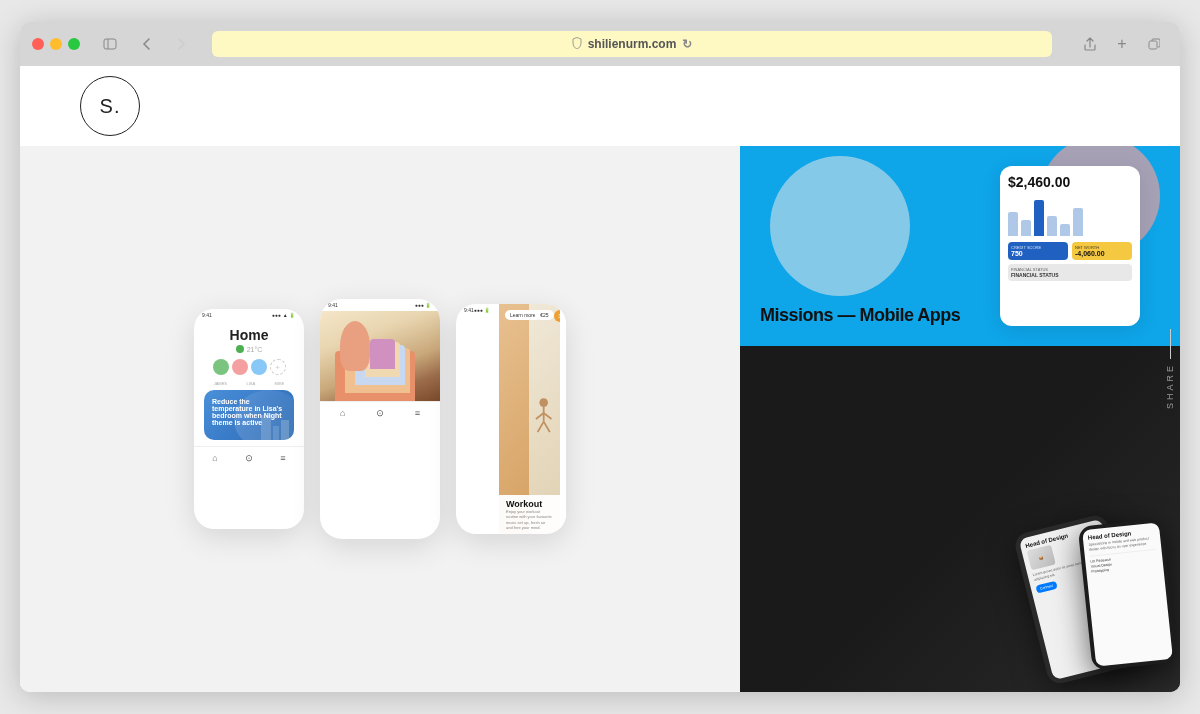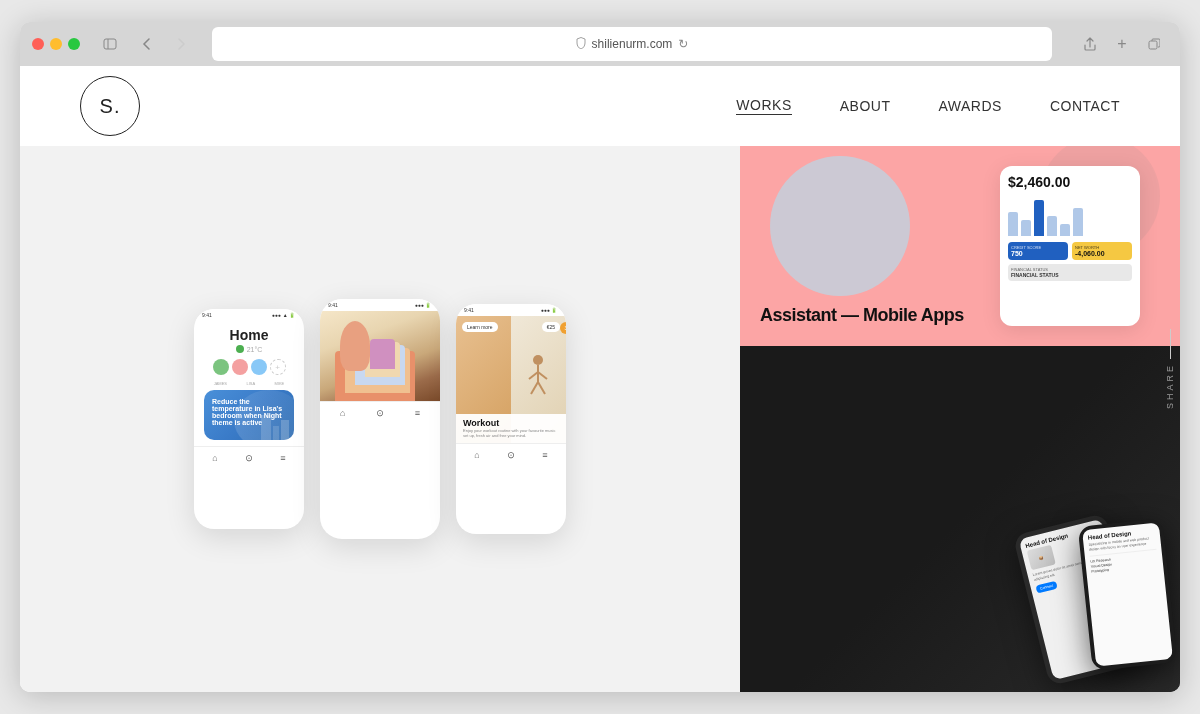--- a/index.html
+++ b/index.html
@@ -57,30 +57,31 @@
       display: flex;
       align-items: center;
       justify-content: center;
       color: #888;
       font-size: 14px;
       cursor: pointer;
     }
 
     .address-bar {
       flex: 1;
-      height: 34px;
-      background: #ffffff;
+      height: 26px;
+      background: #fef9c3;
       border-radius: 6px;
       display: flex;
       align-items: center;
       justify-content: center;
       gap: 6px;
       font-size: 12px;
       color: #555;
       margin: 0 8px;
+      font-weight: bold;
     }
 
     .toolbar-right {
       display: flex;
       gap: 4px;
       margin-left: 8px;
     }
 
     
     .website {
@@ -326,21 +327,21 @@
       flex: 1;
       background: #f7f7f7;
       display: flex;
       flex-direction: column;
       position: relative;
     }
 
     
     .missions-card {
       flex: 0 0 200px;
-      background: #fca5a5;
+      background: #0ea5e9;
       position: relative;
       overflow: hidden;
       display: flex;
       align-items: center;
       justify-content: center;
     }
 
     .missions-bg-circle-blue {
       position: absolute;
       width: 140px;
@@ -543,26 +544,20 @@
       </div>
     </div>
   </div>
 
   <div class="website">
 
     <nav class="nav">
       <div class="logo-circle">
         <span>S.</span>
       </div>
-      <div class="nav-links">
-        <a class="nav-link active">WORKS</a>
-        <a class="nav-link">ABOUT</a>
-        <a class="nav-link">AWARDS</a>
-        <a class="nav-link">CONTACT</a>
-      </div>
     </nav>
 
     <div class="main-content">
 
       <div class="left-section">
         <div class="phones-container">
 
           <div class="phone phone-1">
             <div class="status-bar">
               <span style="font-size:5px;">9:41</span>
@@ -627,21 +622,21 @@
                 <div style="position:absolute;top:10px;left:20px;width:30px;height:50px;background:#e8a080;border-radius:50% 50% 30% 30%;"></div>
               </div>
             </div>
             <div class="phone2-navbar">
               <div class="nav-icon">⌂</div>
               <div class="nav-icon">⊙</div>
               <div class="nav-icon">≡</div>
             </div>
           </div>
 
-          <div class="phone phone-3" style="display:flex;flex-direction:column;">
+          <div class="phone phone-3" style="display:flex;flex-direction:row;">
             <div class="status-bar">
               <span style="font-size:5px;">9:41</span>
               <div style="display:flex;gap:2px;align-items:center;">
                 <span style="font-size:5px;">●●●</span>
                 <span style="font-size:5px;">🔋</span>
               </div>
             </div>
 
             <div style="flex:0 0 55%;position:relative;overflow:hidden;">
 
@@ -710,21 +705,21 @@
                 <span class="stat-label">NET WORTH</span>
                 <span class="stat-value">-4,060.00</span>
               </div>
             </div>
             <div style="margin-top:4px;background:#e8e8e8;border-radius:4px;padding:3px;font-size:4px;color:#666;">
               <span>FINANCIAL STATUS</span>
               <span style="display:block;font-size:5px;font-weight:600;color:#333;">FINANCIAL STATUS</span>
             </div>
           </div>
 
-          <div class="missions-title">Assistant — Mobile Apps</div>
+          <div class="missions-title">Missions — Mobile Apps</div>
         </div>
 
         <div class="dark-card">
 
           <div style="position:absolute;inset:0;background:linear-gradient(135deg,#1a1a1a 50%,#2a2a2a);"></div>
 
           <div style="position:absolute;bottom:15px;right:55px;width:95px;height:155px;background:#2a2a2a;border-radius:14px;box-shadow:0 8px 30px rgba(0,0,0,0.5);transform:rotate(-14deg);z-index:1;">
             <div style="margin:5px;background:#f0f0f0;border-radius:8px;height:calc(100% - 10px);overflow:hidden;">
               <div style="padding:5px;font-size:4px;color:#333;">
                 <div style="font-size:6px;font-weight:700;margin-bottom:2px;color:#111;">Head of Design</div>

